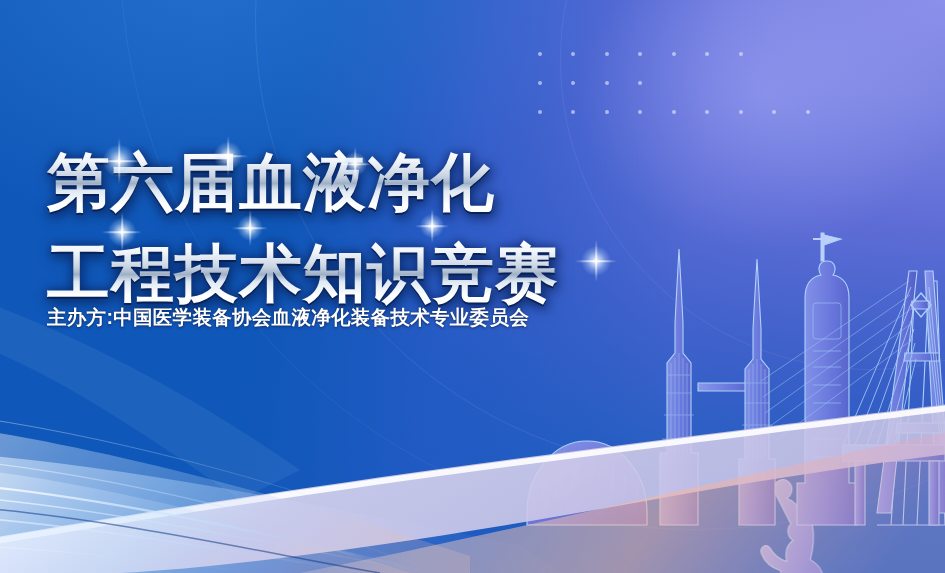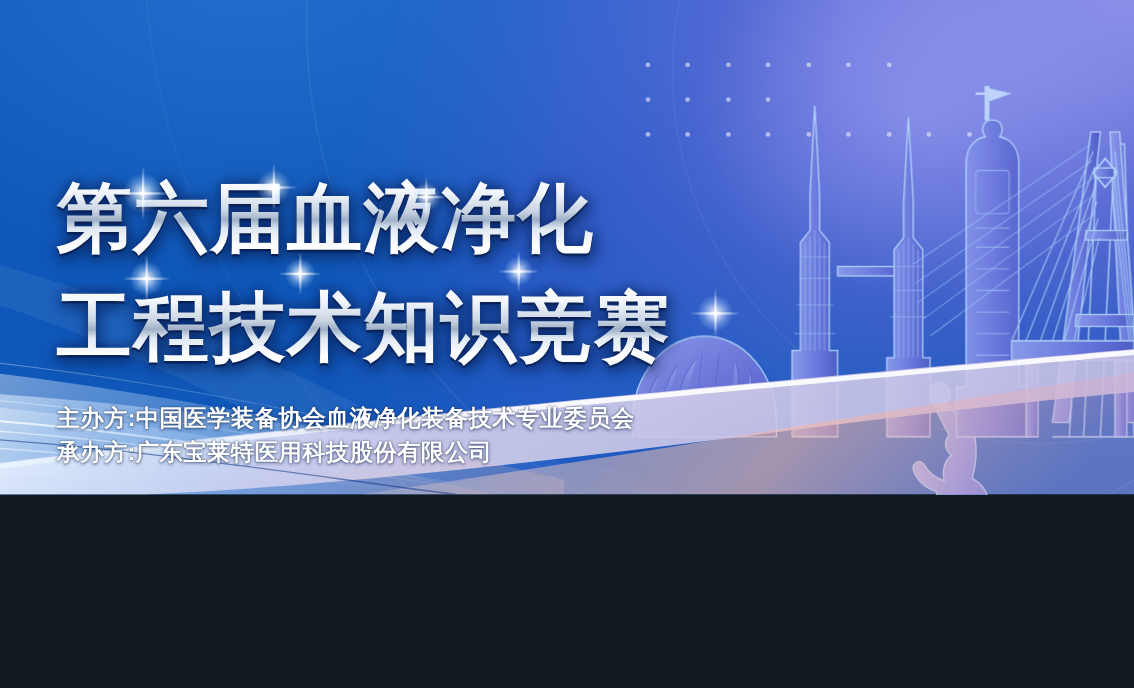--- a/index.html
+++ b/index.html
@@ -1,21 +1,21 @@
 <!DOCTYPE html>
 <html><head>
 <meta charset="utf-8">
 <style>
   html,body{margin:0;padding:0;background:#101820;}
   *{box-sizing:border-box;}
 
   #poster{
     position:relative;
     width:945px;
-    height:412px;
+    height:573px;
     overflow:hidden;
     font-family:"Liberation Sans","DejaVu Sans",sans-serif;
     background:#1259ba;
   }
 
   
   .bg-base{
     position:absolute; inset:0;
     background:
       radial-gradient(120% 130% at 100% 0%, #8b90ea 0%, #7b84e2 14%, #5f6dd6 30%, #3b5fc8 50%, #1d5bbe 68%, #1259ba 85%);
@@ -104,21 +104,21 @@
     content:""; position:absolute; left:50%; top:50%;
     transform:translate(-50%,-50%);
     background:linear-gradient(90deg, rgba(255,255,255,0), rgba(255,255,255,.95), rgba(255,255,255,0));
   }
   .sparkle::before{ width:100%; height:1.5px; }
   .sparkle::after{ width:1.5px; height:100%;
     background:linear-gradient(180deg, rgba(255,255,255,0), rgba(255,255,255,.9), rgba(255,255,255,0)); }
 
   
   .sub-block{
-    position:absolute; left:47px; top:303px; z-index:6;margin-top:32px;
+    position:absolute; left:47px; top:303px; z-index:6;
   }
   .sub-line{
     font-size:19.5px;
     line-height:28px;
     font-weight:700;
     color:#ffffff;
     letter-spacing:.3px;
     white-space:nowrap;
     text-shadow:0 1px 3px rgba(5,25,70,.6), 0 0 1px rgba(5,25,70,.9);
   }
@@ -395,16 +395,15 @@
   <div class="sparkle" style="left:415px; top:209px; width:34px; height:34px;"></div>
   <div class="sparkle" style="left:575px; top:240px; width:42px; height:42px;"></div>
 
   <div class="title-block">
     <div class="title-line l1">第六届血液净化</div>
     <div class="title-line l2">工程技术知识竞赛</div>
   </div>
 
   <div class="sub-block">
     <div class="sub-line">主办方:中国医学装备协会血液净化装备技术专业委员会</div>
-    <div class="sub-line">承办方:广东宝莱特医用科技股份有限公司</div>
   </div>
 
 </div>
 
 </body></html>

